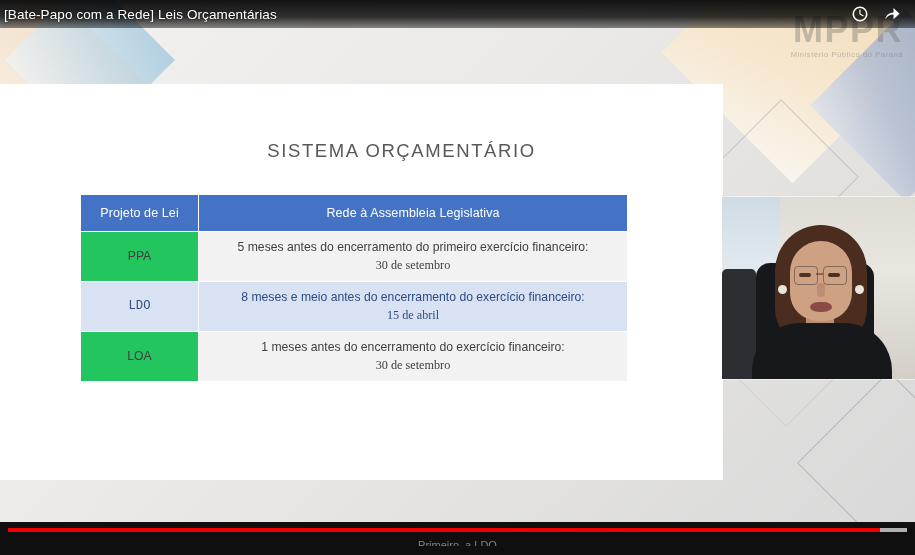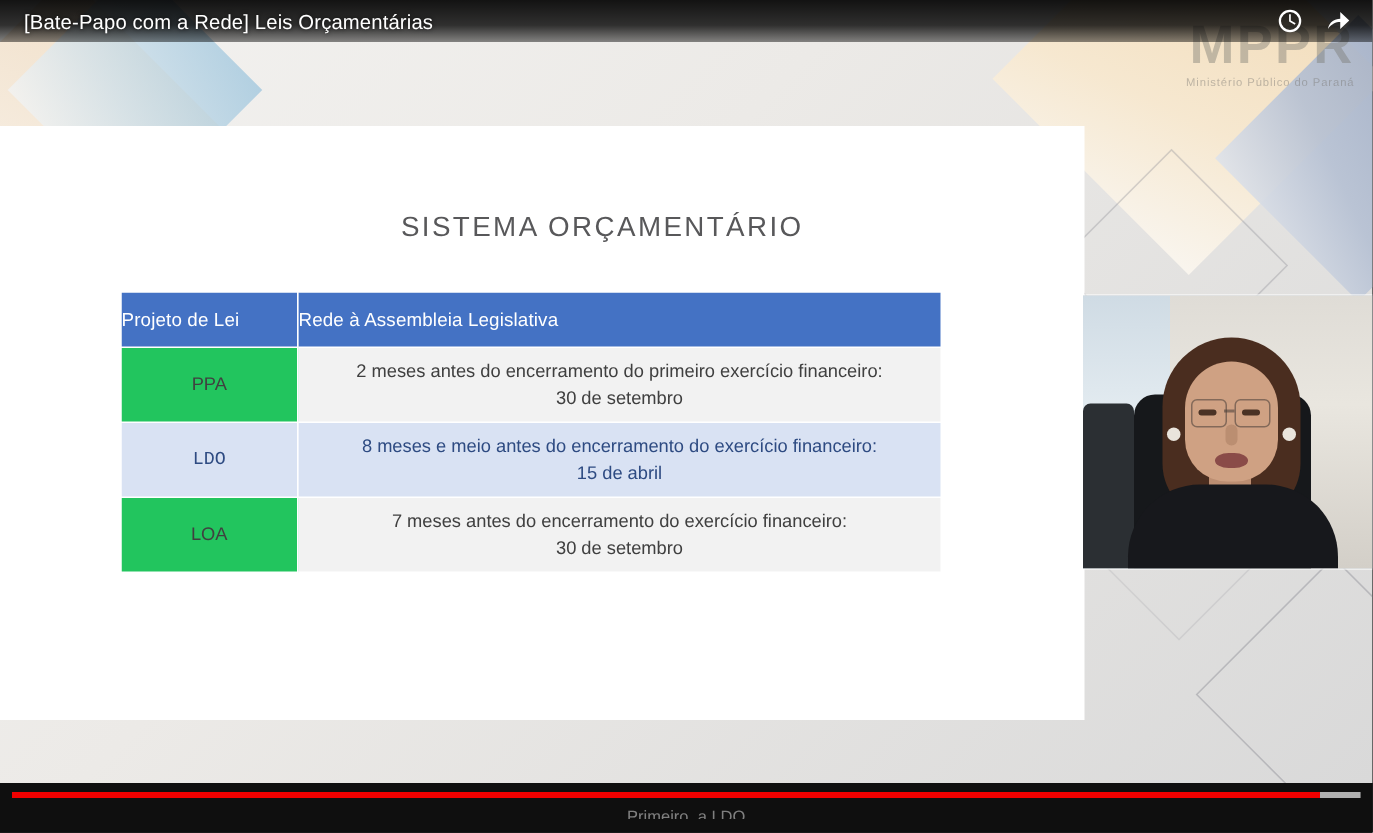--- a/index.html
+++ b/index.html
@@ -29,21 +29,21 @@
   #titlebar {
     position: absolute;
     left: 0; top: 0;
     width: 915px;
     height: 28px;
     background: linear-gradient(to bottom, rgba(0,0,0,0.92) 0%, rgba(0,0,0,0.80) 60%, rgba(0,0,0,0.45) 100%);
     z-index: 40;
     display: flex;
     align-items: center;
     box-sizing: border-box;
-    padding: 0 8px 0 16px;
+    padding: 0 8px 0 4px;
   }
   #video-title {
     color: #ffffff;
     font-size: 13.5px;
     letter-spacing: 0.1px;
     white-space: nowrap;
     text-shadow: 0 0 3px rgba(0,0,0,0.8);
     flex: 0 0 auto;
   }
   .title-actions {
@@ -190,21 +190,21 @@
     border: 1px solid #ffffff;
     padding: 0;
   }
   #tbl thead th {
     background: #4472c4;
     color: #ffffff;
     font-size: 12.5px;
     font-weight: normal;
     height: 36px;
     vertical-align: middle;
-    text-align: left;
+    text-align: center;
     letter-spacing: 0.1px;
   }
   .col-lei { width: 118px; }
   .col-envio { width: 429px; }
 
   #tbl tbody td {
     height: 49px;
     vertical-align: middle;
     text-align: center;
     font-size: 12.2px;
@@ -219,21 +219,21 @@
   }
   #tbl tbody tr.row-hl td {
     background: #d9e2f3;
     color: #2e4b82;
   }
   #tbl tbody tr.row-hl td.cell-key {
     background: #d9e2f3;
     color: #2e4b82;
     font-family: Liberation Mono, monospace;
   }
-  .cell-line2 { display: block; }
+  .cell-line2 { display: block; font-family: Liberation Serif, serif; }
 
   
   #webcam {
     position: absolute;
     left: 722px;
     top: 197px;
     width: 193px;
     height: 182px;
     overflow: hidden;
     background: #cfd5da;
@@ -398,35 +398,35 @@
         <thead>
           <tr>
             <th>Projeto de Lei</th>
             <th>Rede à Assembleia Legislativa</th>
           </tr>
         </thead>
         <tbody>
           <tr>
             <td class="cell-key">PPA</td>
             <td>
-              <span class="cell-line1">2 meses antes do encerramento do primeiro exercício financeiro:</span>
+              <span class="cell-line1">5 meses antes do encerramento do primeiro exercício financeiro:</span>
               <span class="cell-line2">30 de setembro</span>
             </td>
           </tr>
           <tr class="row-hl">
             <td class="cell-key">LDO</td>
             <td>
               <span class="cell-line1">8 meses e meio antes do encerramento do exercício financeiro:</span>
               <span class="cell-line2">15 de abril</span>
             </td>
           </tr>
           <tr>
             <td class="cell-key">LOA</td>
             <td>
-              <span class="cell-line1">7 meses antes do encerramento do exercício financeiro:</span>
+              <span class="cell-line1">1 meses antes do encerramento do exercício financeiro:</span>
               <span class="cell-line2">30 de setembro</span>
             </td>
           </tr>
         </tbody>
       </table>
 
     </div>
 
     <div id="webcam">
       <div class="wc-wallL"></div>

